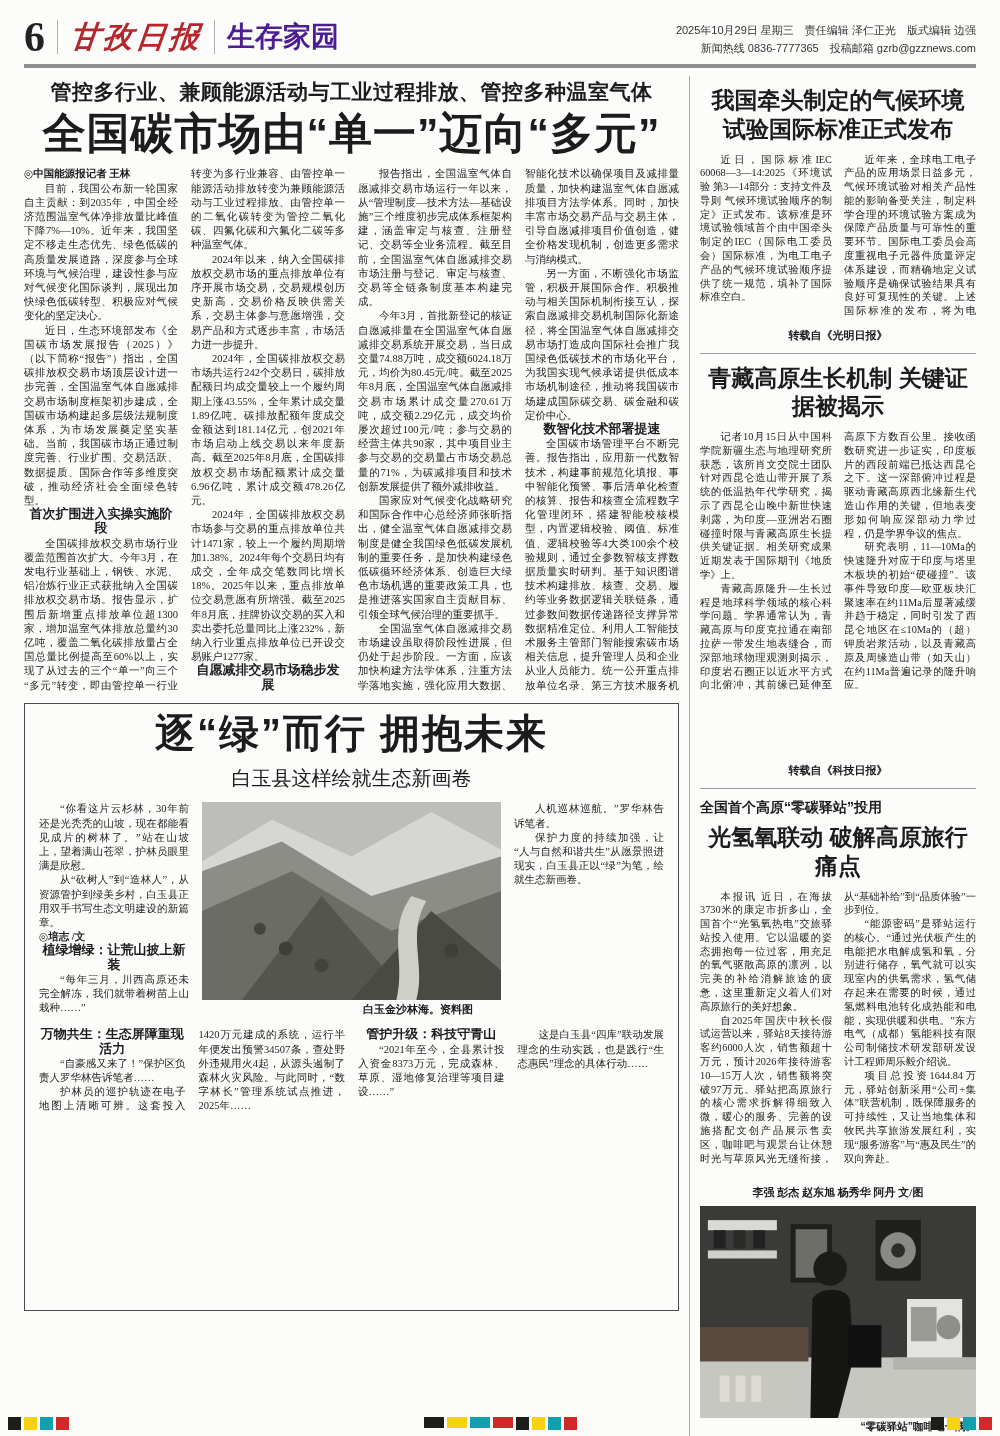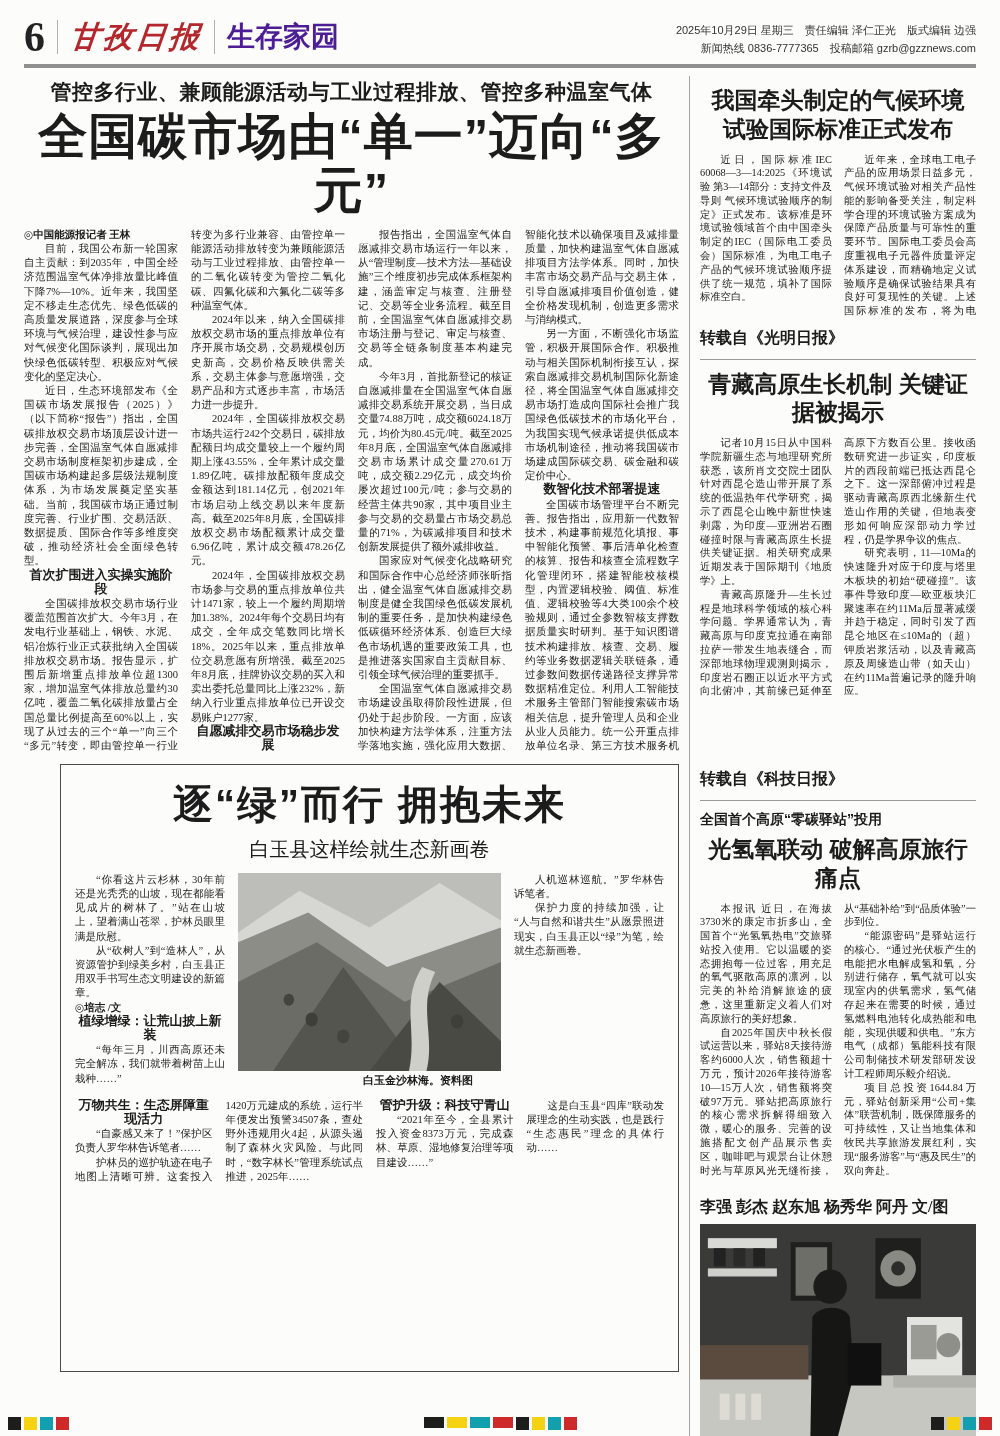--- a/index.html
+++ b/index.html
@@ -20,33 +20,33 @@
   .header-right{text-align:right;font-size:11px;line-height:1.7;color:#333;
     font-family:"Liberation Sans","DejaVu Sans",sans-serif;}
   
   .content{display:flex;margin-top:8px;}
   .left-zone{width:655px;}
   .v-divider{width:1px;background:#a5a5a5;margin:0 10px;}
   .right-zone{flex:1;min-width:0;}
   
   .kicker{text-align:center;font-size:21px;font-weight:bold;margin:2px 0 0;
     font-family:Liberation Mono, monospace;letter-spacing:.5px;}
-  .headline-main{text-align:center;font-size:49px;font-weight:900;line-height:1.1;
+  .headline-main{text-align:center;font-size:43px;font-weight:900;line-height:1.1;
     margin:4px 0 10px;font-family:"Liberation Sans","DejaVu Sans",sans-serif;letter-spacing:1px;}
   .article-body{column-count:4;column-gap:13px;height:528px;overflow:hidden;
     font-size:10.5px;line-height:14.2px;text-align:justify;}
   .article-body p,.feature-bottom p,.r-body p,.f-col p{margin:0;}
   .t-p{text-indent:2em;}
   .t-h{text-align:center;font-weight:bold;font-size:13px;margin:9px 0;text-indent:0;
     font-family:Liberation Mono, monospace;}
   .t-by{font-weight:bold;margin:0 0 10px;text-indent:0;}
   .main-sig{text-align:right;font-weight:bold;font-size:10.5px;margin:3px 2px 0 0;}
   
   .feature{border:1px solid #4a4a4a;margin-top:8px;height:608px;box-sizing:border-box;
-    padding:10px 14px;overflow:hidden;margin-left:36px;}
+    padding:0 14px;overflow:hidden;}
   .feature-headline{text-align:center;font-size:40px;font-weight:900;letter-spacing:2px;
     margin:2px 0 4px;font-family:"Liberation Sans","DejaVu Sans",sans-serif;}
   .feature-sub{text-align:center;font-size:20px;margin:0 0 10px;
     font-family:"Liberation Sans","DejaVu Sans",sans-serif;}
   .feature-top{display:flex;gap:13px;}
   .f-col{width:150px;height:218px;overflow:hidden;font-size:10.5px;line-height:14.2px;text-align:justify;}
   .f-photo-wrap{flex:1;}
   .f-photo{width:100%;height:198px;display:block;background:#cfcfcb;}
   .f-caption{text-align:right;font-size:11px;font-weight:bold;margin-top:2px;padding-right:28px;
     font-family:"Liberation Sans","DejaVu Sans",sans-serif;}
@@ -54,21 +54,21 @@
     font-size:10.5px;line-height:14.2px;text-align:justify;}
   
   .r-article{padding:4px 0 10px;border-bottom:1px solid #9a9a9a;}
   .r-article.last{border-bottom:none;}
   .r-head{text-align:center;font-size:23px;font-weight:900;line-height:1.25;margin:6px 8px 9px;
     font-family:"Liberation Sans","DejaVu Sans",sans-serif;}
   .r-kicker{font-size:14px;font-weight:bold;margin:6px 0 2px;
     font-family:"Liberation Sans","DejaVu Sans",sans-serif;}
   .r-body{column-count:2;column-gap:12px;font-size:10.3px;line-height:13.8px;text-align:justify;overflow:hidden;}
   .h-a1{height:172px;} .h-a2{height:330px;} .h-a3{height:292px;}
-  .r-sig{text-align:left;font-weight:bold;font-size:16px;margin-top:3px;}
+  .r-sig{text-align:center;font-weight:bold;font-size:11px;margin-top:3px;}
   .r-photo{width:100%;height:212px;display:block;background:#3b3b3b;margin-top:6px;}
   .r-photo-caption{text-align:right;font-size:10.5px;font-weight:bold;margin-top:2px;
     font-family:"Liberation Sans","DejaVu Sans",sans-serif;}
   
   .press-marks{position:absolute;left:0;right:0;bottom:6px;display:flex;
     justify-content:space-between;align-items:center;padding:0 8px;}
   .mark-group{display:flex;gap:3px;}
   .sq{width:13px;height:13px;}
   .sq.wide{width:20px;height:11px;}
 </style>

